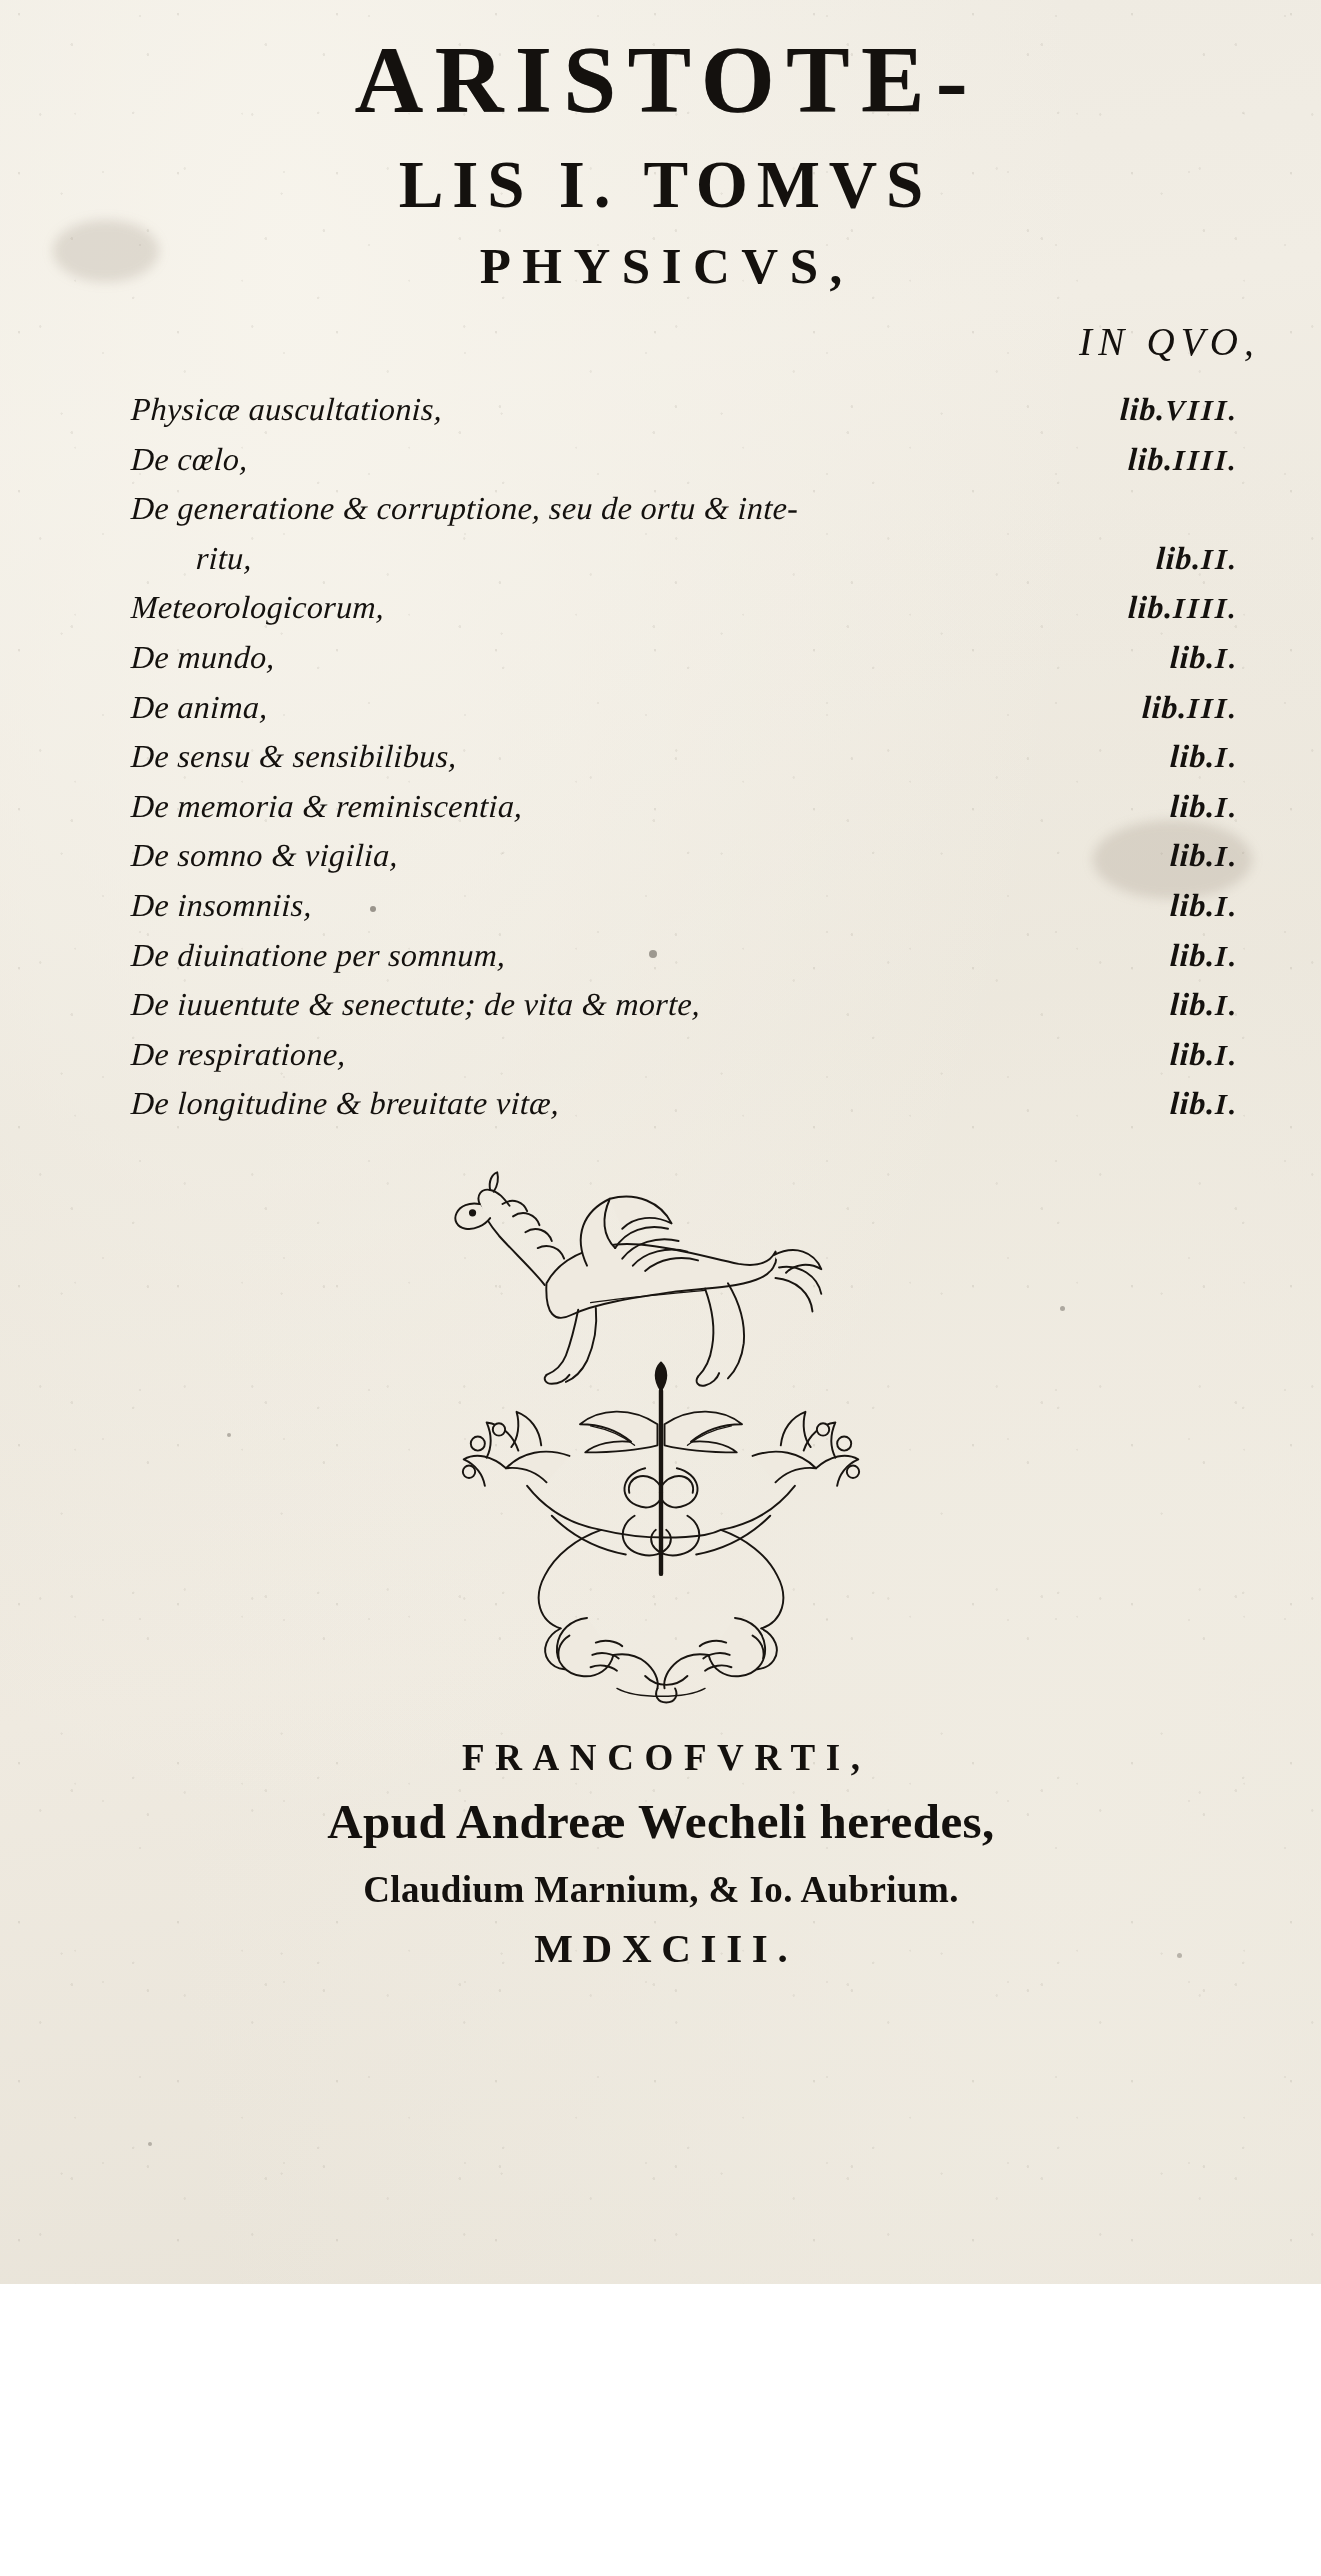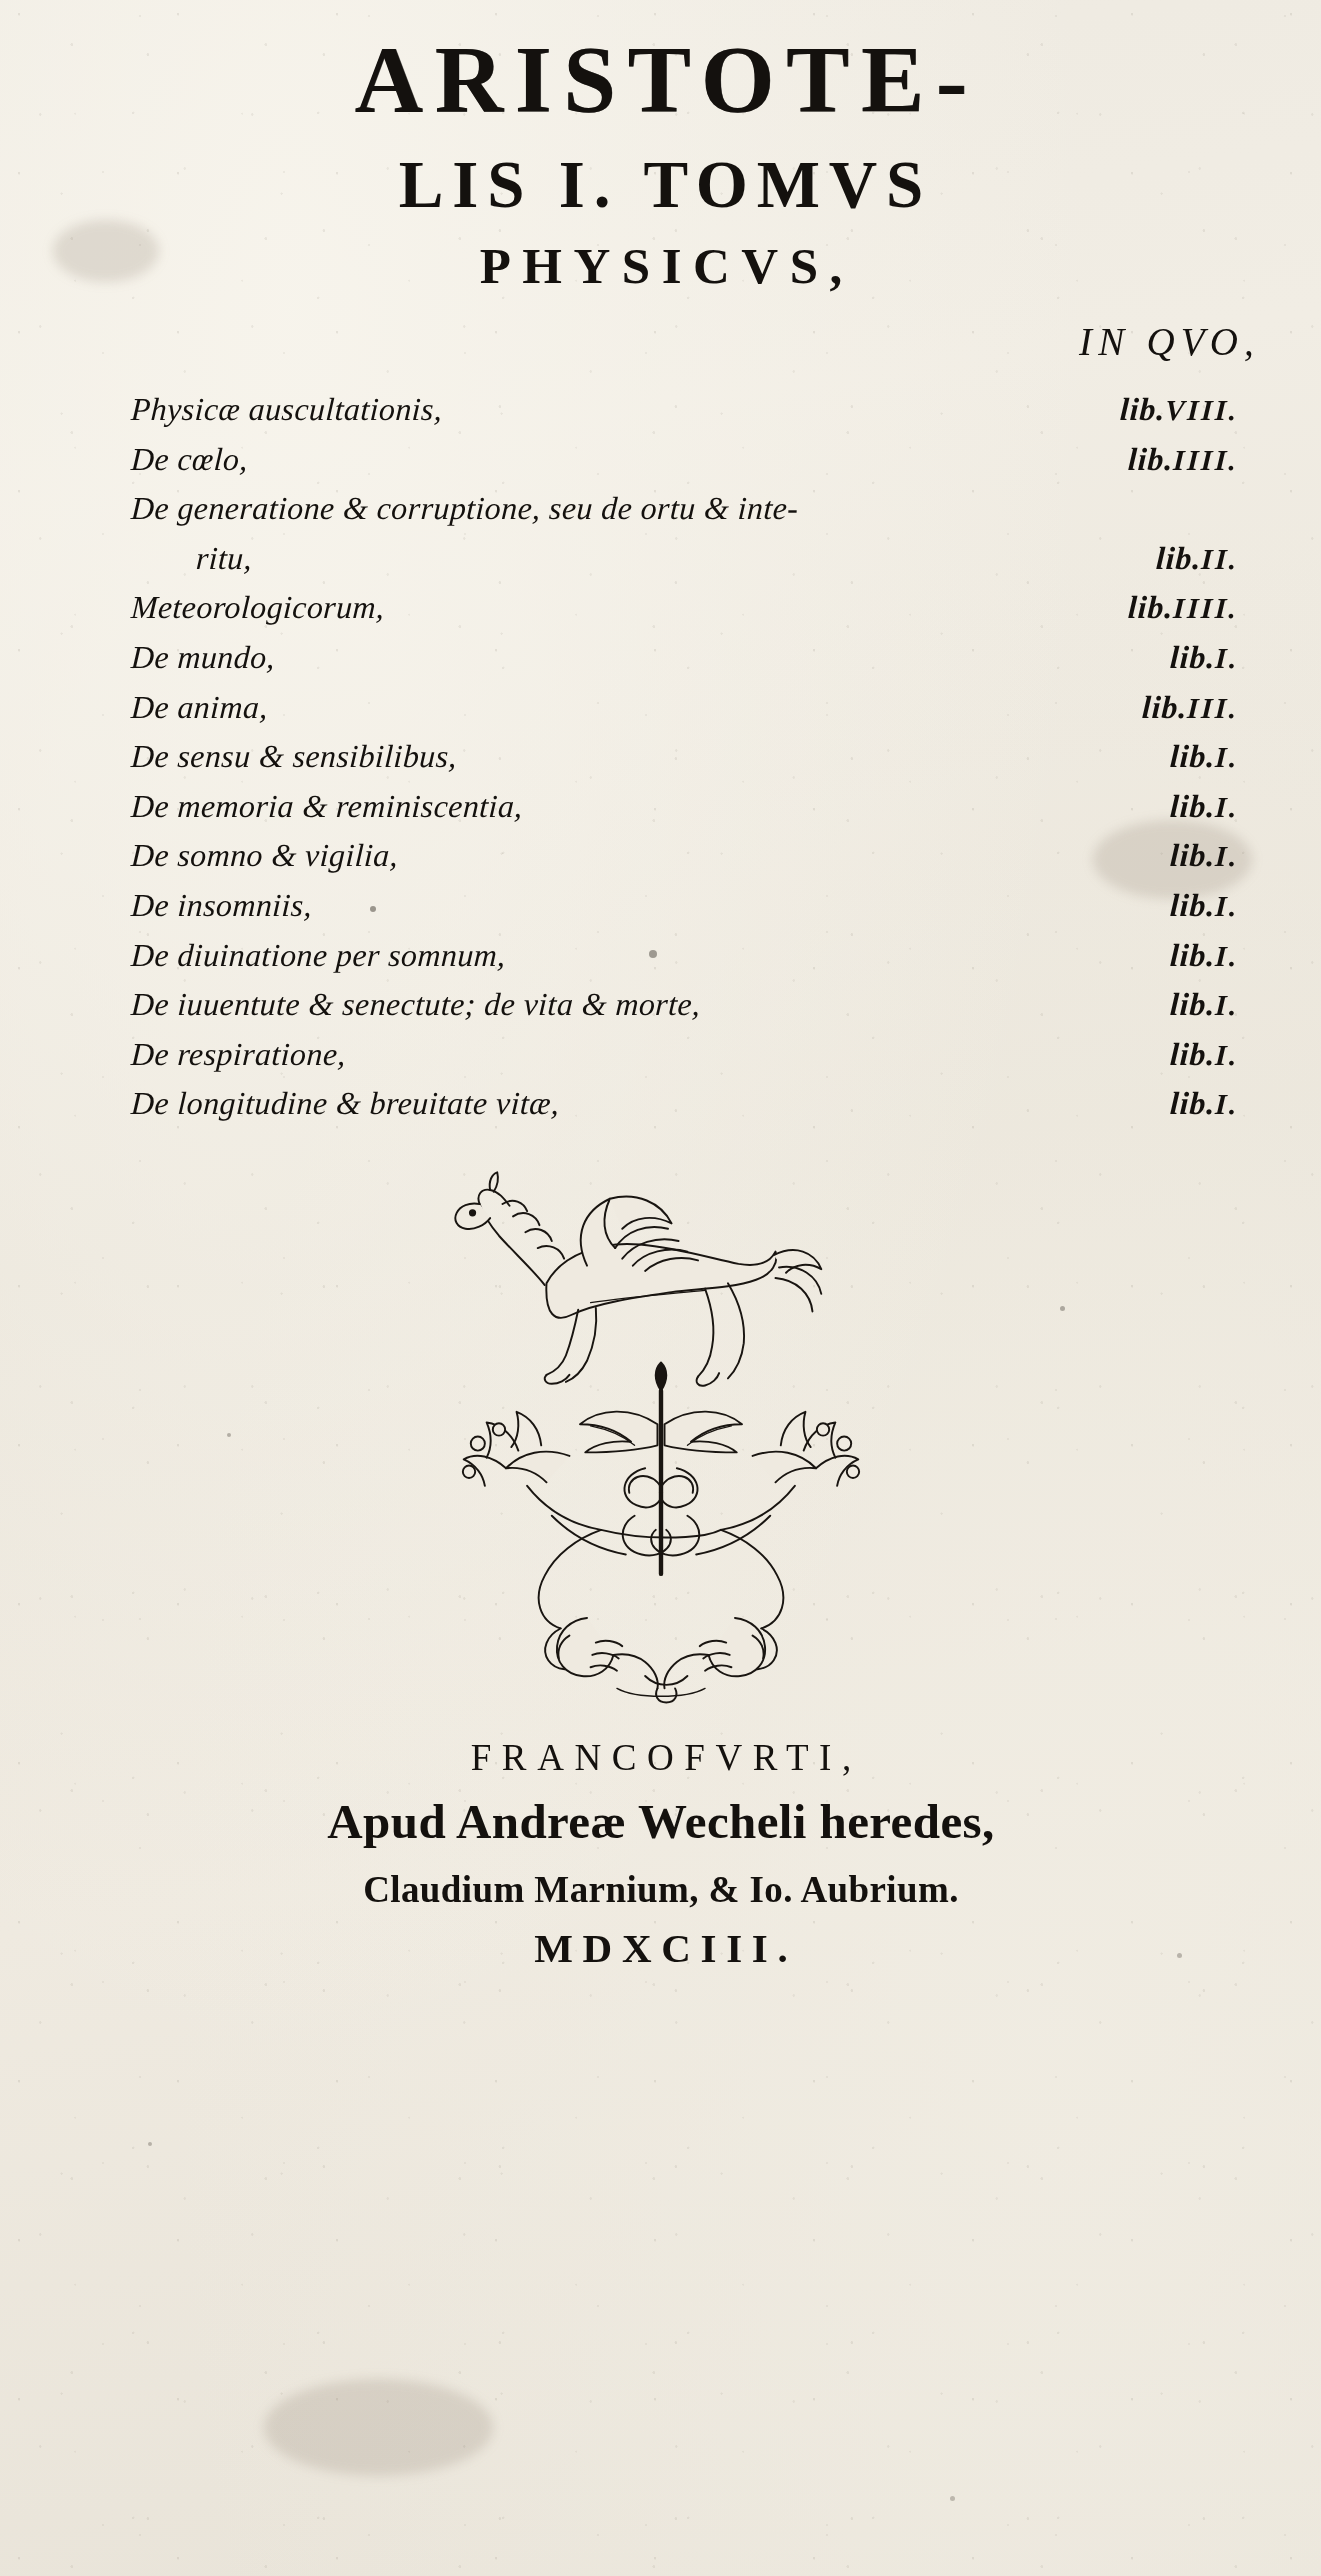--- a/index.html
+++ b/index.html
@@ -10,21 +10,21 @@
   body {
     width: 1322px;
     height: 2576px;
     font-family: "Liberation Serif", serif;
     overflow: hidden;
   }
 
   .page {
     position: relative;
     width: 1322px;
-    height: 2576px;
+    height: 2284px;
     background:
       radial-gradient(ellipse at 22% 12%, rgba(247,244,236,0.95) 0%, rgba(238,234,225,0.0) 55%),
       radial-gradient(ellipse at 80% 78%, rgba(240,236,226,0.9) 0%, rgba(236,231,221,0.0) 60%),
       linear-gradient(172deg, #eeeae1 0%, #f1ede4 18%, #eae5da 46%, #efeae0 70%, #e8e3d8 100%);
     box-sizing: border-box;
     overflow: hidden;
     color: #14110e;
   }
 
   
@@ -158,21 +158,21 @@
   .device svg { display: block; width: 100%; height: 100%; }
 
   
   .imprint {
     margin-top: 30px;
     text-align: center;
   }
   .imprint-place {
     font-size: 37px;
     letter-spacing: 10.6px;
-    font-weight: 400;
+    font-weight: 700;
     text-indent: 10.6px;
   }
   .imprint-pub {
     font-size: 49px;
     margin-top: 14px;
     letter-spacing: 0.4px;
     font-weight: 600;
   }
   .imprint-pub2 {
     font-size: 37px;

